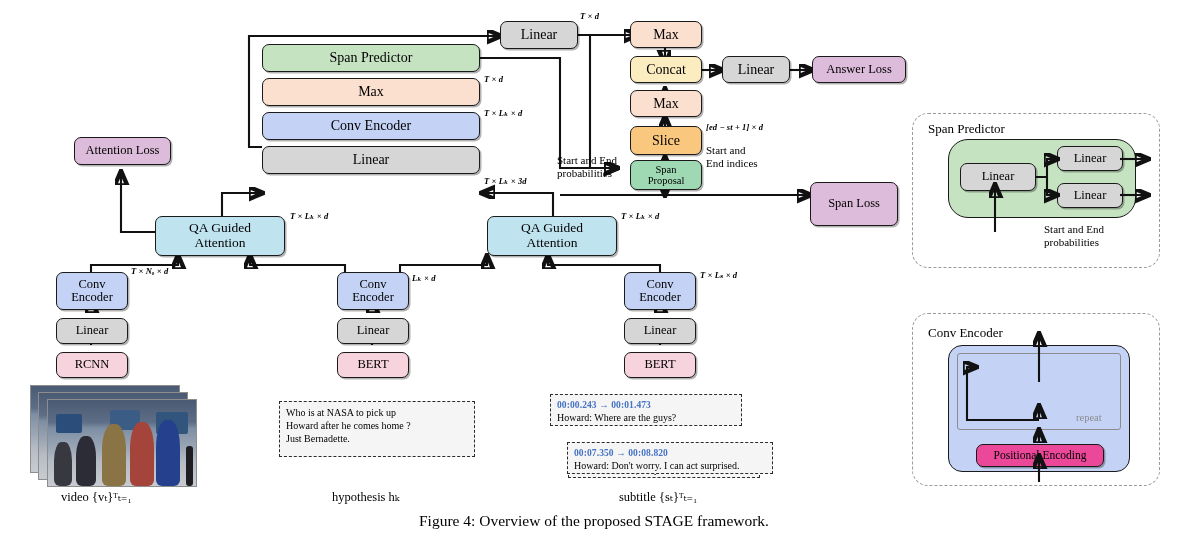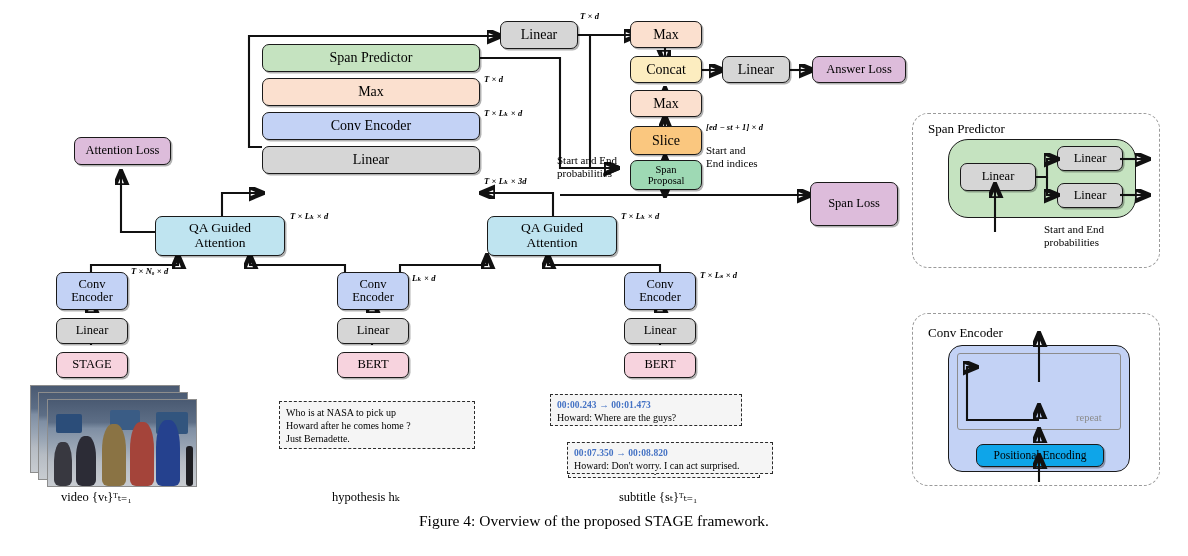--- a/index.html
+++ b/index.html
@@ -183,21 +183,21 @@
   </div>
 
   <div class="node" style="left:56px;top:272px;width:72px;height:38px;background:#c3d2f5;font-size:12.5px;white-space:pre-line;">
     <span>Conv
 Encoder</span>
   </div>
   <div class="node" style="left:56px;top:318px;width:72px;height:26px;background:#d6d6d6;font-size:12.5px;">
     <span>Linear</span>
   </div>
   <div class="node" style="left:56px;top:352px;width:72px;height:26px;background:#f7d3de;font-size:12.5px;">
-    <span>STAGE</span>
+    <span>RCNN</span>
   </div>
 
   <div class="vframe" style="left:30px;top:385px;width:150px;height:88px;">
     <div class="sceneA"></div>
     <div class="glow" style="left:14px;top:10px;width:28px;height:20px;background:#2d4f78;"></div>
     <div class="glow" style="left:92px;top:8px;width:34px;height:22px;background:#33557e;"></div>
     <div class="sil" style="left:18px;width:20px;height:50px;background:#2a2a33;"></div>
     <div class="sil" style="left:48px;width:22px;height:58px;background:#6b5337;"></div>
     <div class="sil" style="left:86px;width:20px;height:52px;background:#8c4a3a;"></div>
     <div class="sil" style="left:118px;width:22px;height:55px;background:#243a66;"></div>
@@ -232,21 +232,21 @@
     <span>Conv
 Encoder</span>
   </div>
   <div class="node" style="left:337px;top:318px;width:72px;height:26px;background:#d6d6d6;font-size:12.5px;">
     <span>Linear</span>
   </div>
   <div class="node" style="left:337px;top:352px;width:72px;height:26px;background:#f7d3de;font-size:12.5px;">
     <span>BERT</span>
   </div>
 
-  <div class="card" style="left:279px;top:401px;width:196px;height:48px;">
+  <div class="card" style="left:279px;top:401px;width:196px;height:56px;">
     <span class="ut">Who is at NASA to pick up</span>
     <span class="ut">Howard after he comes home ?</span>
     <span class="ut">Just Bernadette.</span>
   </div>
 
   <div class="caplabel" style="left:332px;top:489px;">hypothesis hₖ</div>
 
   <div class="node" style="left:624px;top:272px;width:72px;height:38px;background:#c3d2f5;font-size:12.5px;white-space:pre-line;">
     <span>Conv
 Encoder</span>
@@ -331,21 +331,21 @@
     <path d="M1039,382 L1039,334" marker-end="url(#ah)"></path>
     <path d="M1039,420 L967,420 L967,367 L976,367" marker-end="url(#ah)"></path>
   </svg>
 
   <div class="node" style="left:976px;top:356px;width:128px;height:23px;background:#d9dd93;font-size:12.5px;">
     <span>Add &amp; Norm</span>
   </div>
   <div class="node" style="left:976px;top:383px;width:128px;height:23px;background:#d98090;font-size:12.5px;">
     <span>Conv</span>
   </div>
-  <div class="node" style="left:976px;top:444px;width:128px;height:23px;background:#0ea5e9;font-size:11.5px;text-align:right;">
+  <div class="node" style="left:976px;top:444px;width:128px;height:23px;background:#ec4899;font-size:11.5px;text-align:right;">
     <span>Positional Encoding</span>
   </div>
 
   <div class="plain" style="left:1076px;top:412px;color:#8c8c8c;font-size:10.5px;z-index:8;">repeat</div>
 
   <div class="caption">Figure 4: Overview of the proposed STAGE framework.</div>
 
 </div>
 
 </body></html>

